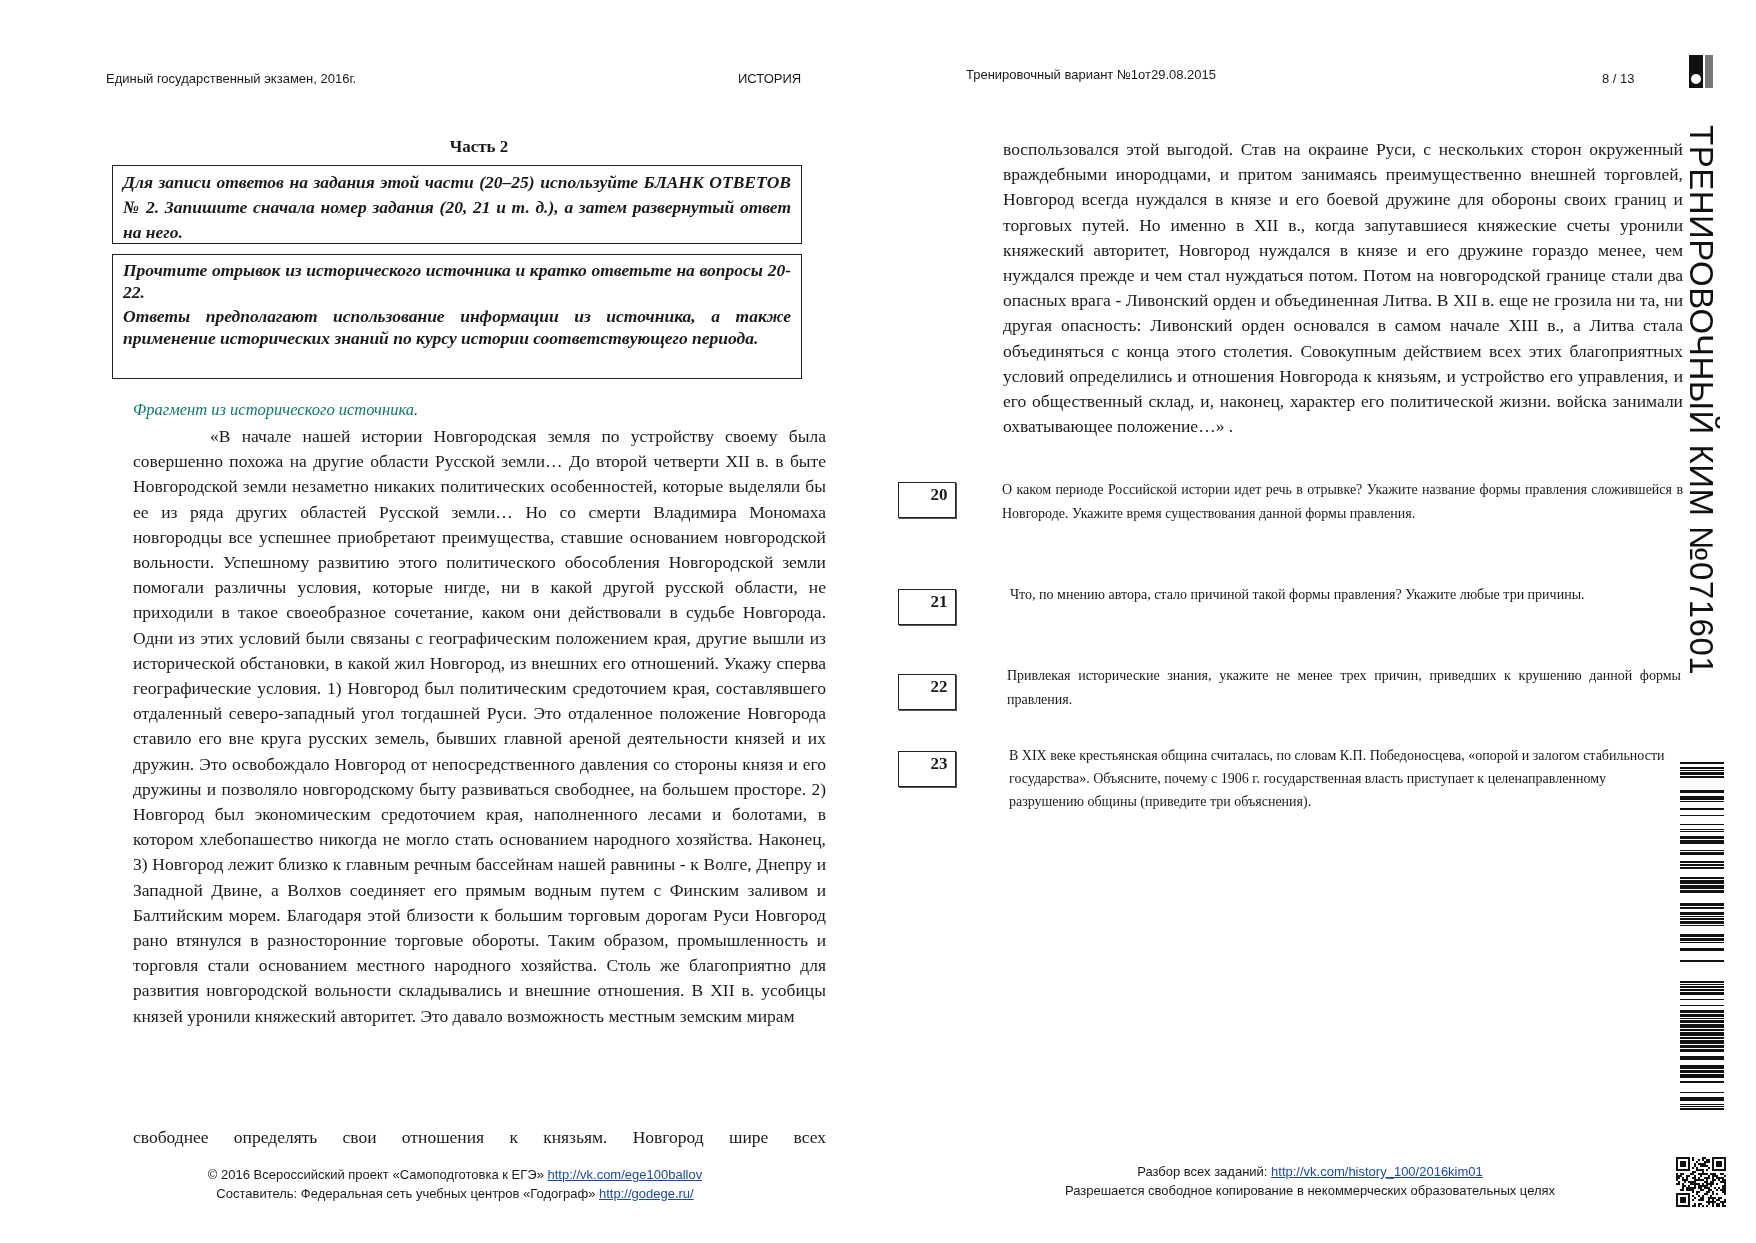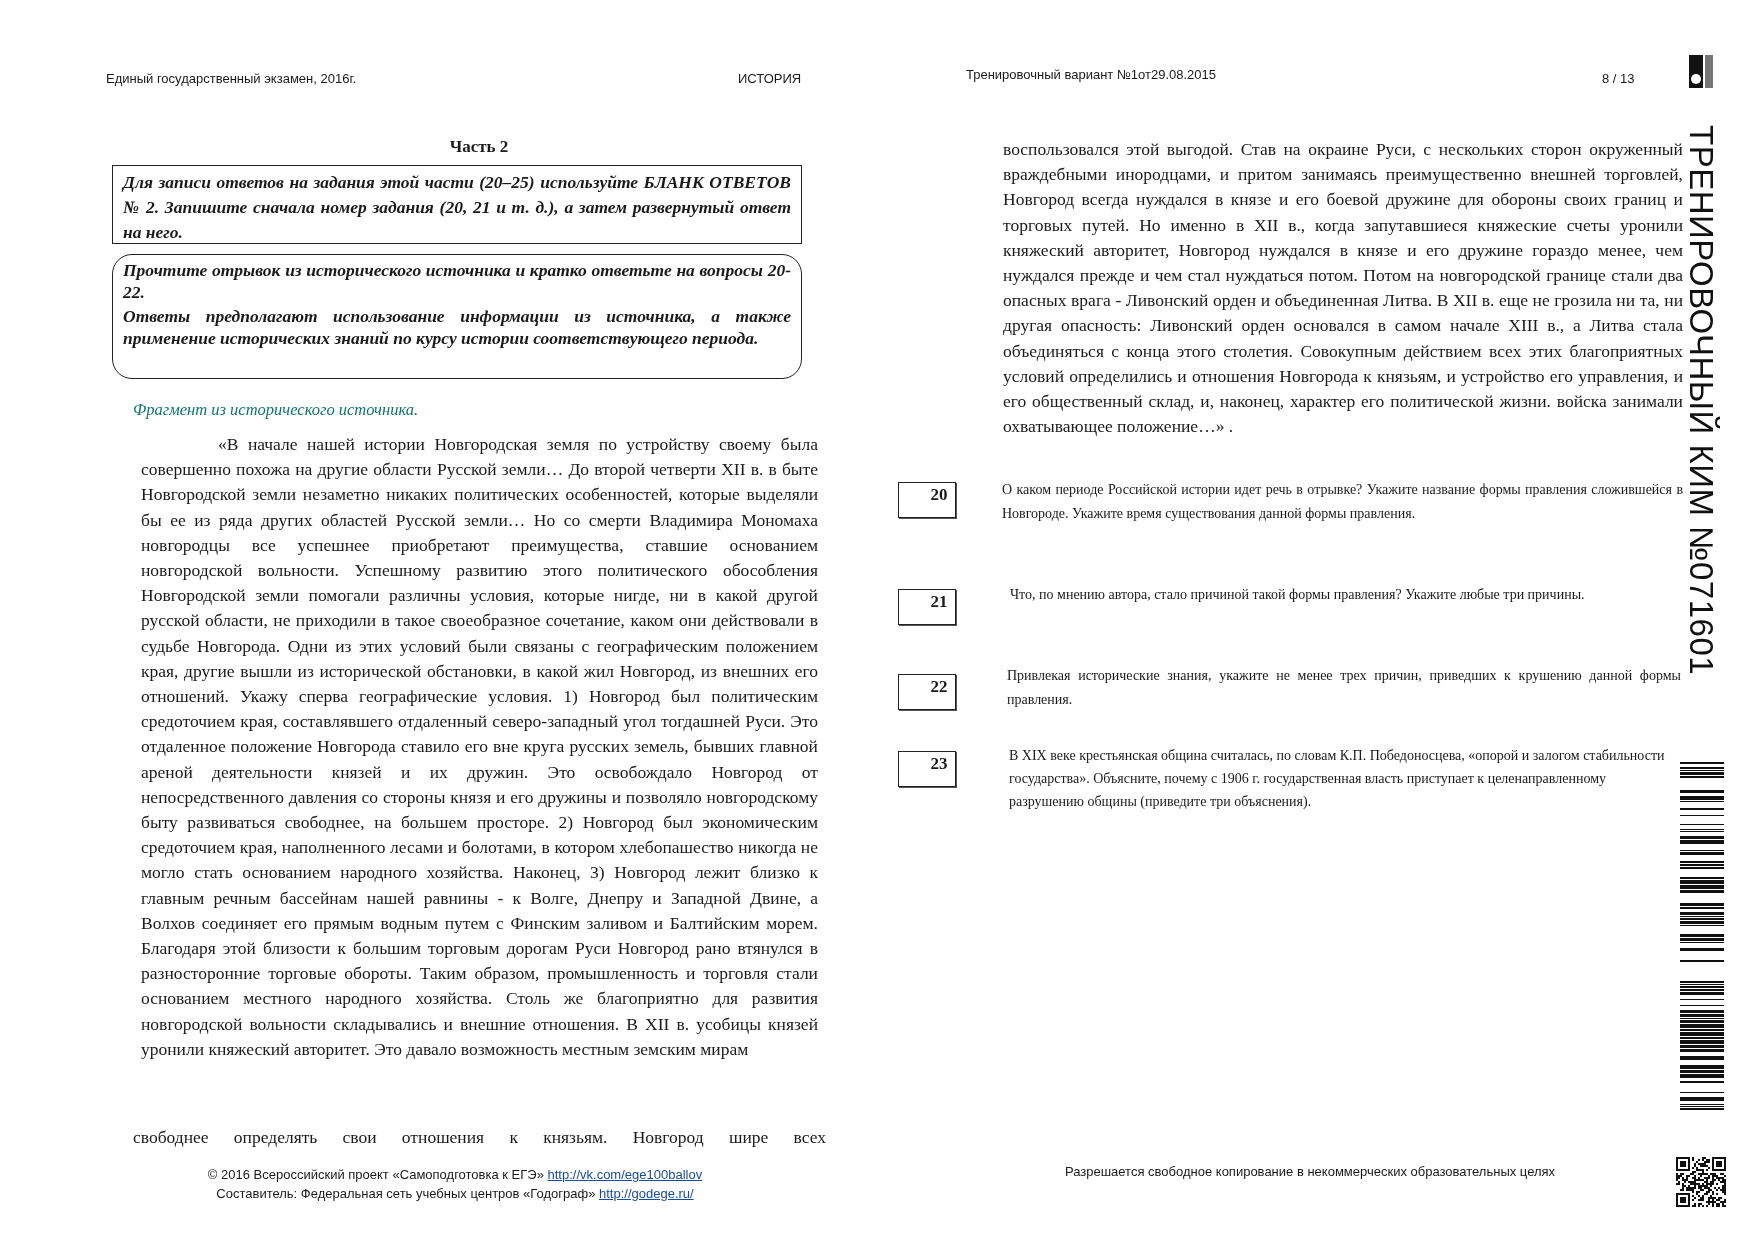--- a/index.html
+++ b/index.html
@@ -22,26 +22,26 @@
   #vertical-title { left: 1680px; top: 125px; width: 40px; height: 580px; }
   #vertical-title span { position:absolute; left: 0; top: 0; transform-origin: 0 0; transform: translate(40px,0) rotate(90deg); white-space: nowrap; font-size: 33px; letter-spacing: 0.5px; color:#111; }
 
   #barcode { left: 1680px; top: 762px; width: 44px; height: 355px; }
   #qr { left: 1676px; top: 1157px; width: 50px; height: 50px; }
 
   
   #part-title { left: 0; width: 910px; top: 137px; text-align: center; font-size: 17px; font-weight: bold; }
   .box { left: 112px; width: 690px; border: 1.5px solid #222; padding: 4px 10px 2px 10px; box-sizing: border-box; font-style: italic; font-weight: bold; font-size: 17.5px; line-height: 25px; text-align: justify; }
   #box1 { top: 165px; height: 79px; }
-  #box2 { top: 254px; height: 125px; line-height: 22px; border-radius: 20px; }
+  #box2 { top: 254px; height: 125px; line-height: 22px; }
   #box2 p { margin: 0 0 2px 0; }
 
   #source-label { left: 109px; top: 400px; font-style: italic; font-size: 16.5px; color:#0f766e; }
   #source-text { left: 109px; top: 424px; width: 693px; font-size: 17.5px; line-height: 25.2px; text-align: justify; }
-  #source-text p { margin: 8px; text-indent: 77px; }
+  #source-text p { margin: 0; text-indent: 77px; }
   #source-tail { left: 109px; top: 1127px; width: 693px; font-size: 17.5px; text-align: justify; text-align-last: justify; }
 
   
   #continuation { left: 979px; top: 137px; width: 680px; font-size: 17.5px; line-height: 25.2px; text-align: justify; }
 
   .qnum { left: 898px; width: 58px; height: 36px; border: 1.5px solid #222; box-shadow: 1px 1px 0 #555; font-weight: bold; font-size: 17px; text-align: center; line-height: 24px; box-sizing: border-box; }
   .qtext { font-size: 14px; line-height: 24px; text-align: justify; }
   #q20-num { top: 482px; }
   #q20-text { left: 978px; top: 478px; width: 681px; }
   #q21-num { top: 589px; }
@@ -401,14 +401,15 @@
 <div class="abs serif qtext" id="q22-text">Привлекая исторические знания, укажите не менее трех причин, приведших к крушению данной формы правления.</div>
 
 <div class="abs serif qnum" id="q23-num">23</div>
 <div class="abs serif qtext" id="q23-text">В XIX веке крестьянская община считалась, по словам К.П. Победоносцева, «опорой и залогом стабильности государства». Объясните, почему с 1906 г. государственная власть приступает к целенаправленному разрушению общины (приведите три объяснения).</div>
 
 <div class="abs sans foot" id="foot-left">
   <div><span>© 2016 Всероссийский проект «Самоподготовка к ЕГЭ» </span><a class="link">http://vk.com/ege100ballov</a></div>
   <div><span>Составитель: Федеральная сеть учебных центров «Годограф» </span><a class="link">http://godege.ru/</a></div>
 </div>
 <div class="abs sans foot" id="foot-right">
+  <div><span>Разбор всех заданий: </span><a class="link">http://vk.com/history_100/2016kim01</a></div>
   <div>Разрешается свободное копирование в некоммерческих образовательных целях</div>
 </div>
 
 </body></html>

